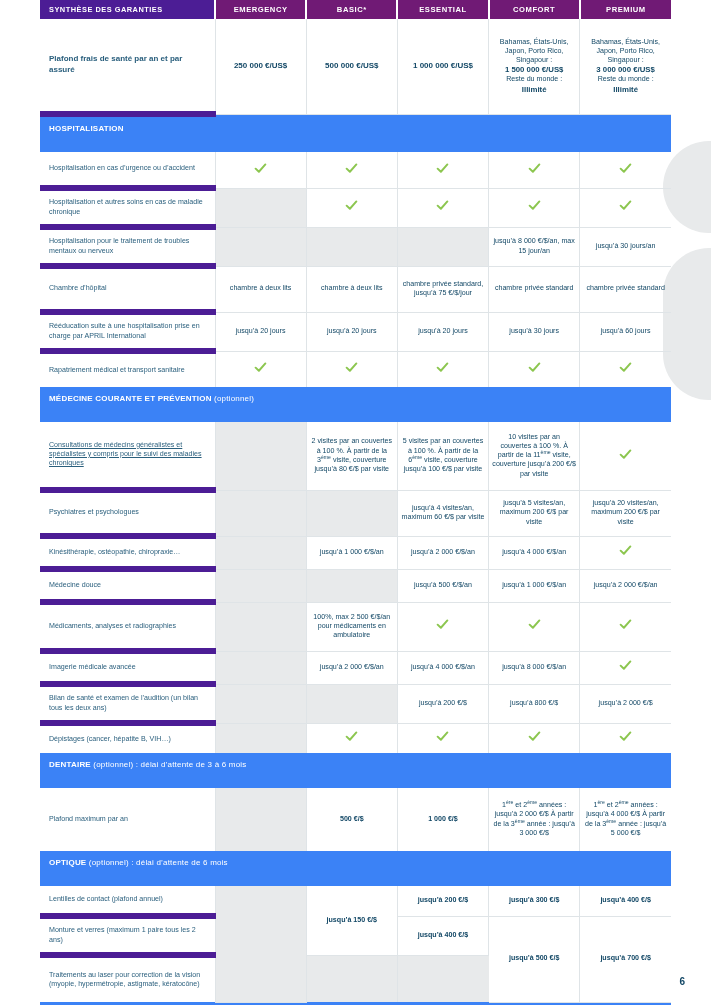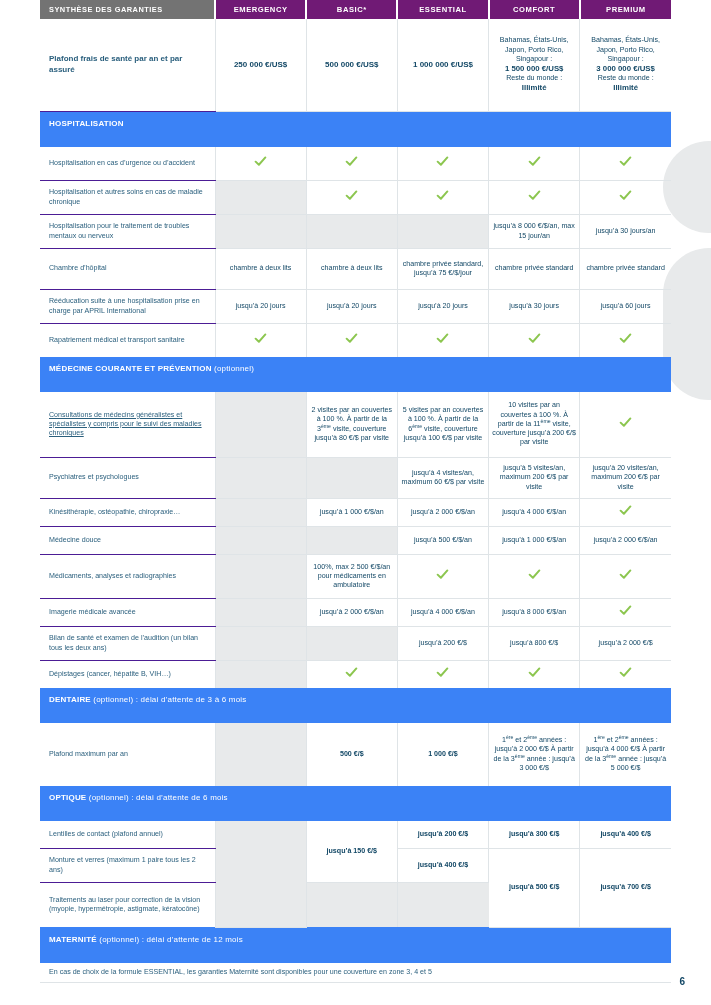--- a/index.html
+++ b/index.html
@@ -39,21 +39,21 @@
     font-size:7.1px;
     color:#2a5f7d;
   }
   table.g col.c-label{width:175px;}
   table.g col.c-plan{width:91.2px;}
 
   td,th{padding:0;margin:0;vertical-align:middle;}
 
   
   th.hdr-label{
-    background:#737373;color:#ffffff;
+    background:#4c1d95;color:#ffffff;
     font-size:7.4px;font-weight:bold;letter-spacing:.5px;
     text-align:left;padding:5px 0 5px 9px;
     height:19px;box-sizing:border-box;
     border-right:2px solid #ffffff;
   }
   th.hdr-plan{
     background:#701a75;color:#ffffff;
     font-size:7.6px;font-weight:bold;letter-spacing:.55px;
     text-align:center;height:19px;box-sizing:border-box;
     border-right:2px solid #ffffff;
@@ -66,21 +66,21 @@
     font-size:8px;font-weight:bold;
     padding:4px 0 16px 9px;height:15px;
     letter-spacing:.2px;
   }
   td.band .light{font-weight:normal;}
 
   
   td.lab{
     text-align:left;padding:5px 8px 5px 9px;
     line-height:1.28;font-size:7.1px;
-    border-bottom:1px solid #4c1d95;
+    border-bottom:6px solid #4c1d95;
     border-right:1px solid #dfe4e7;
     color:#2a5f7d;
   }
   td.val{
     text-align:center;padding:4px 3px;
     line-height:1.3;font-size:7.1px;
     border-bottom:1px solid #dfe4e7;
     border-right:1px solid #dfe4e7;
     color:#134866;
   }

